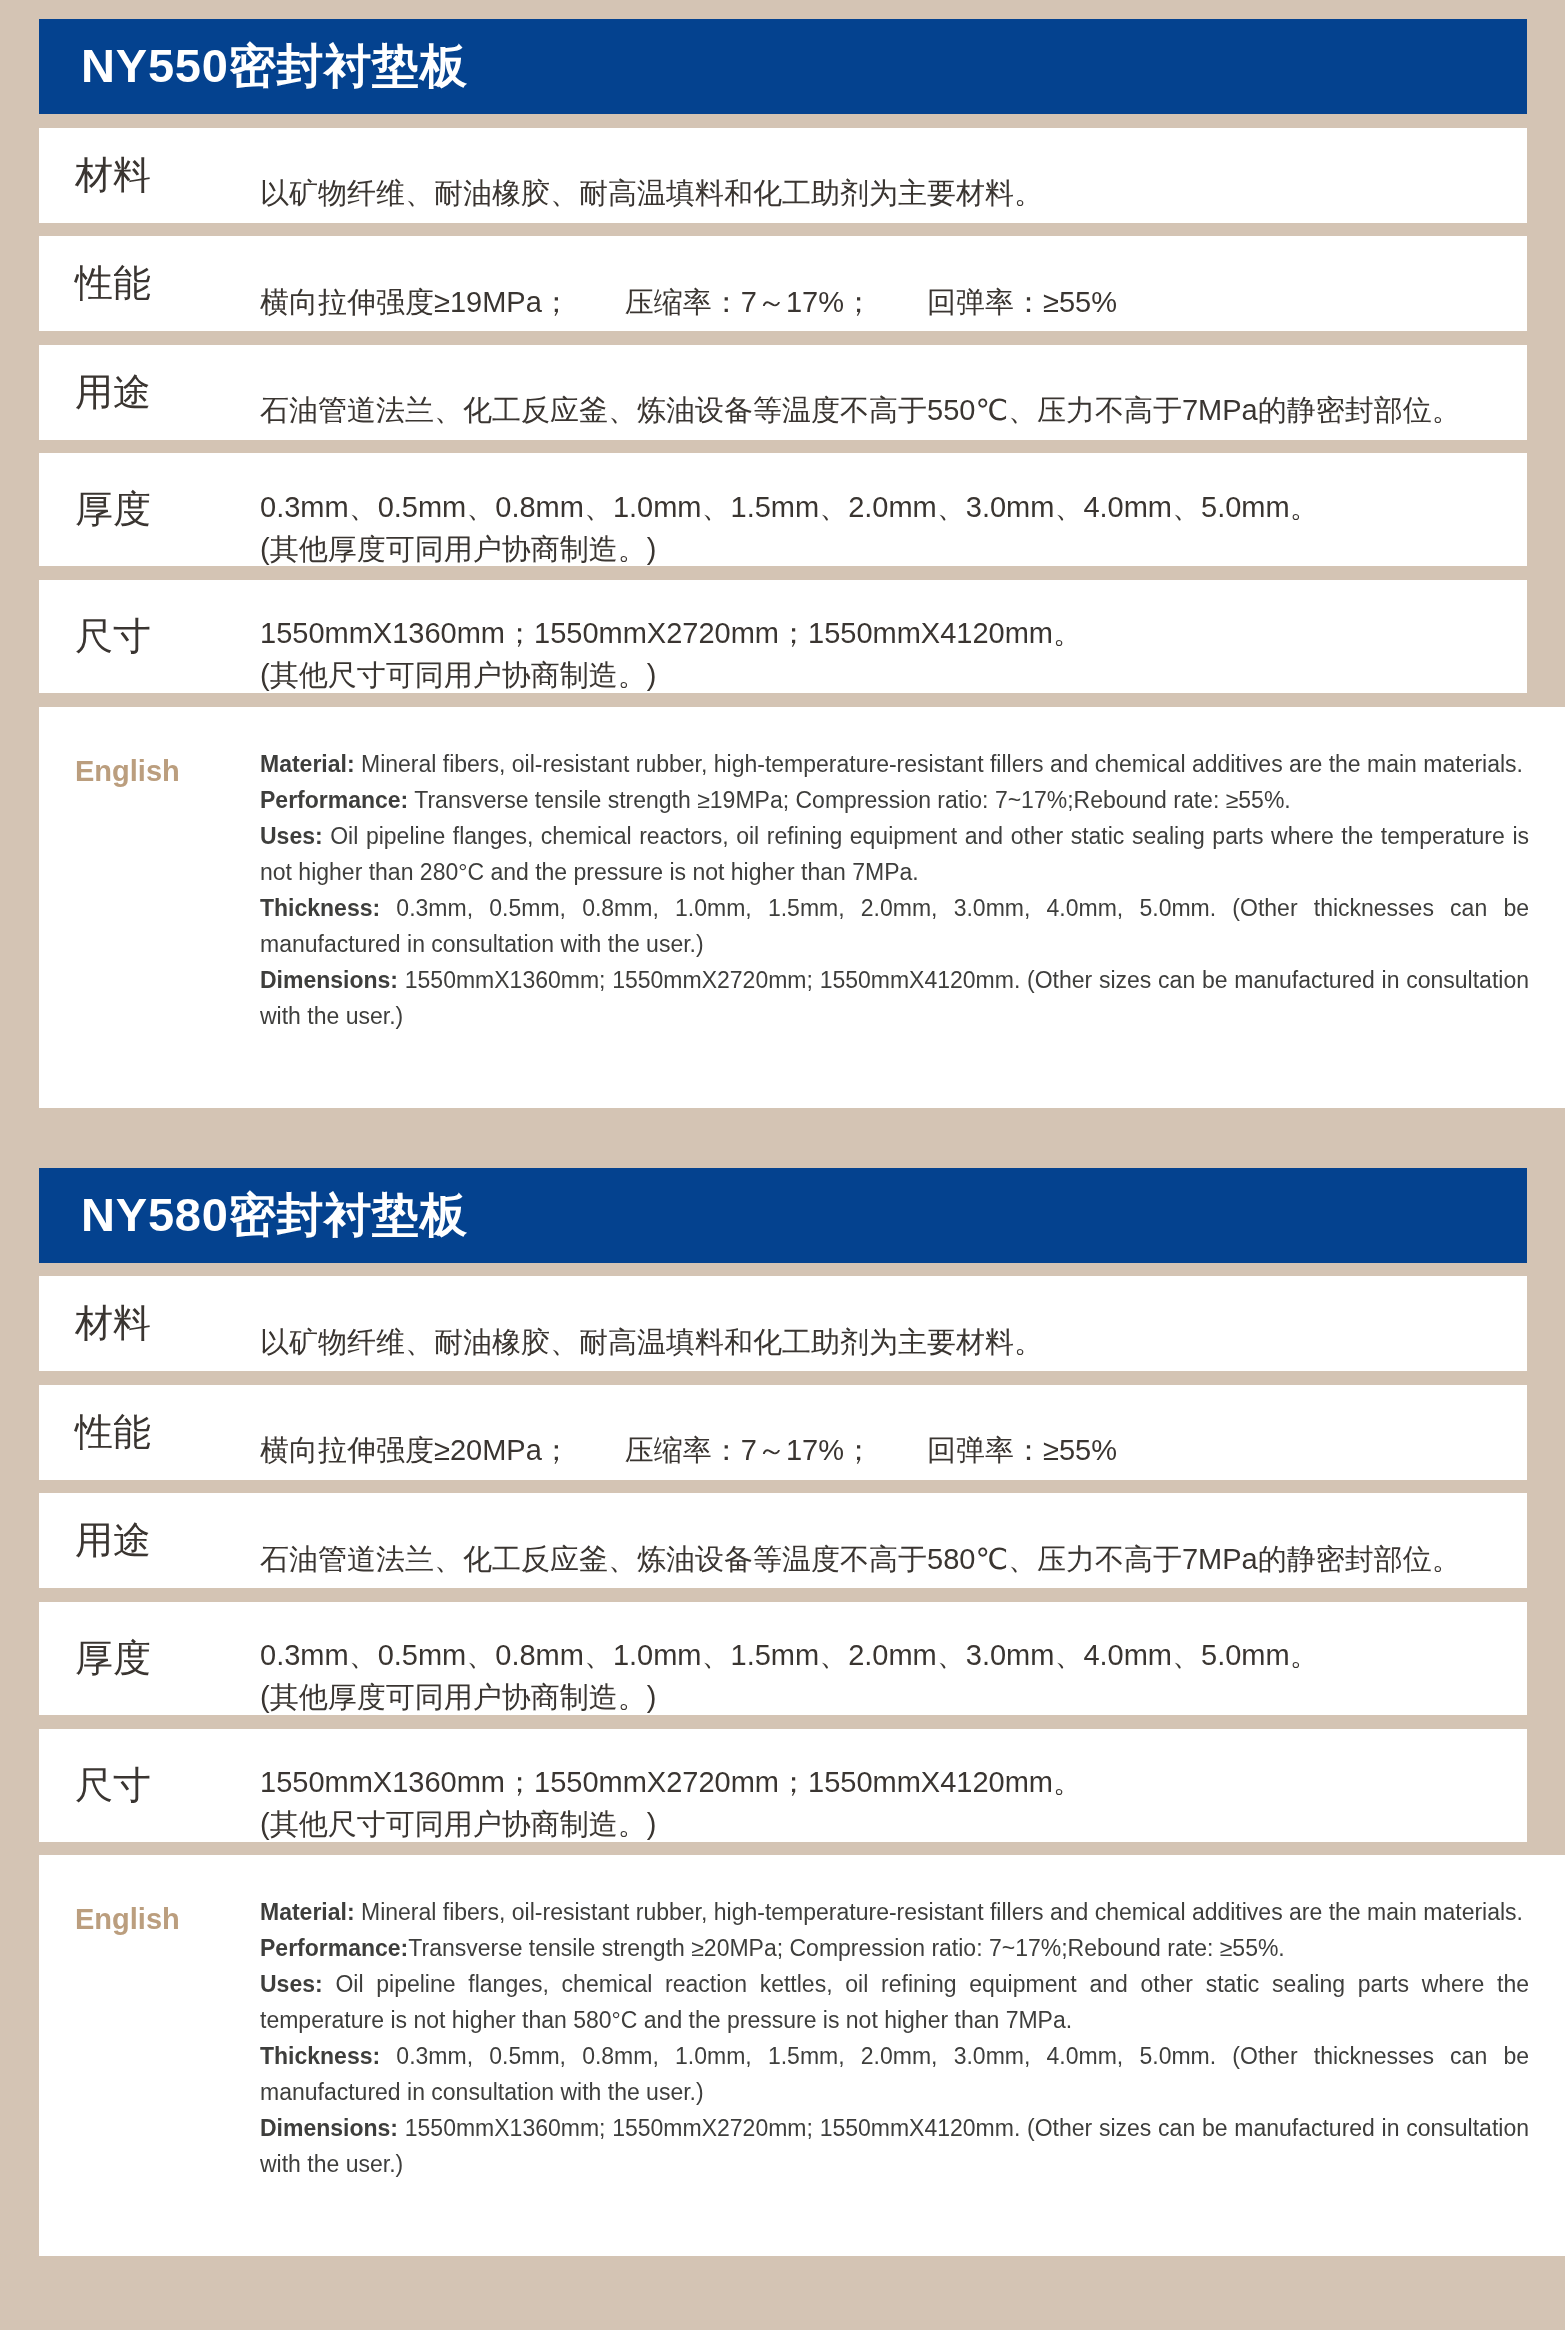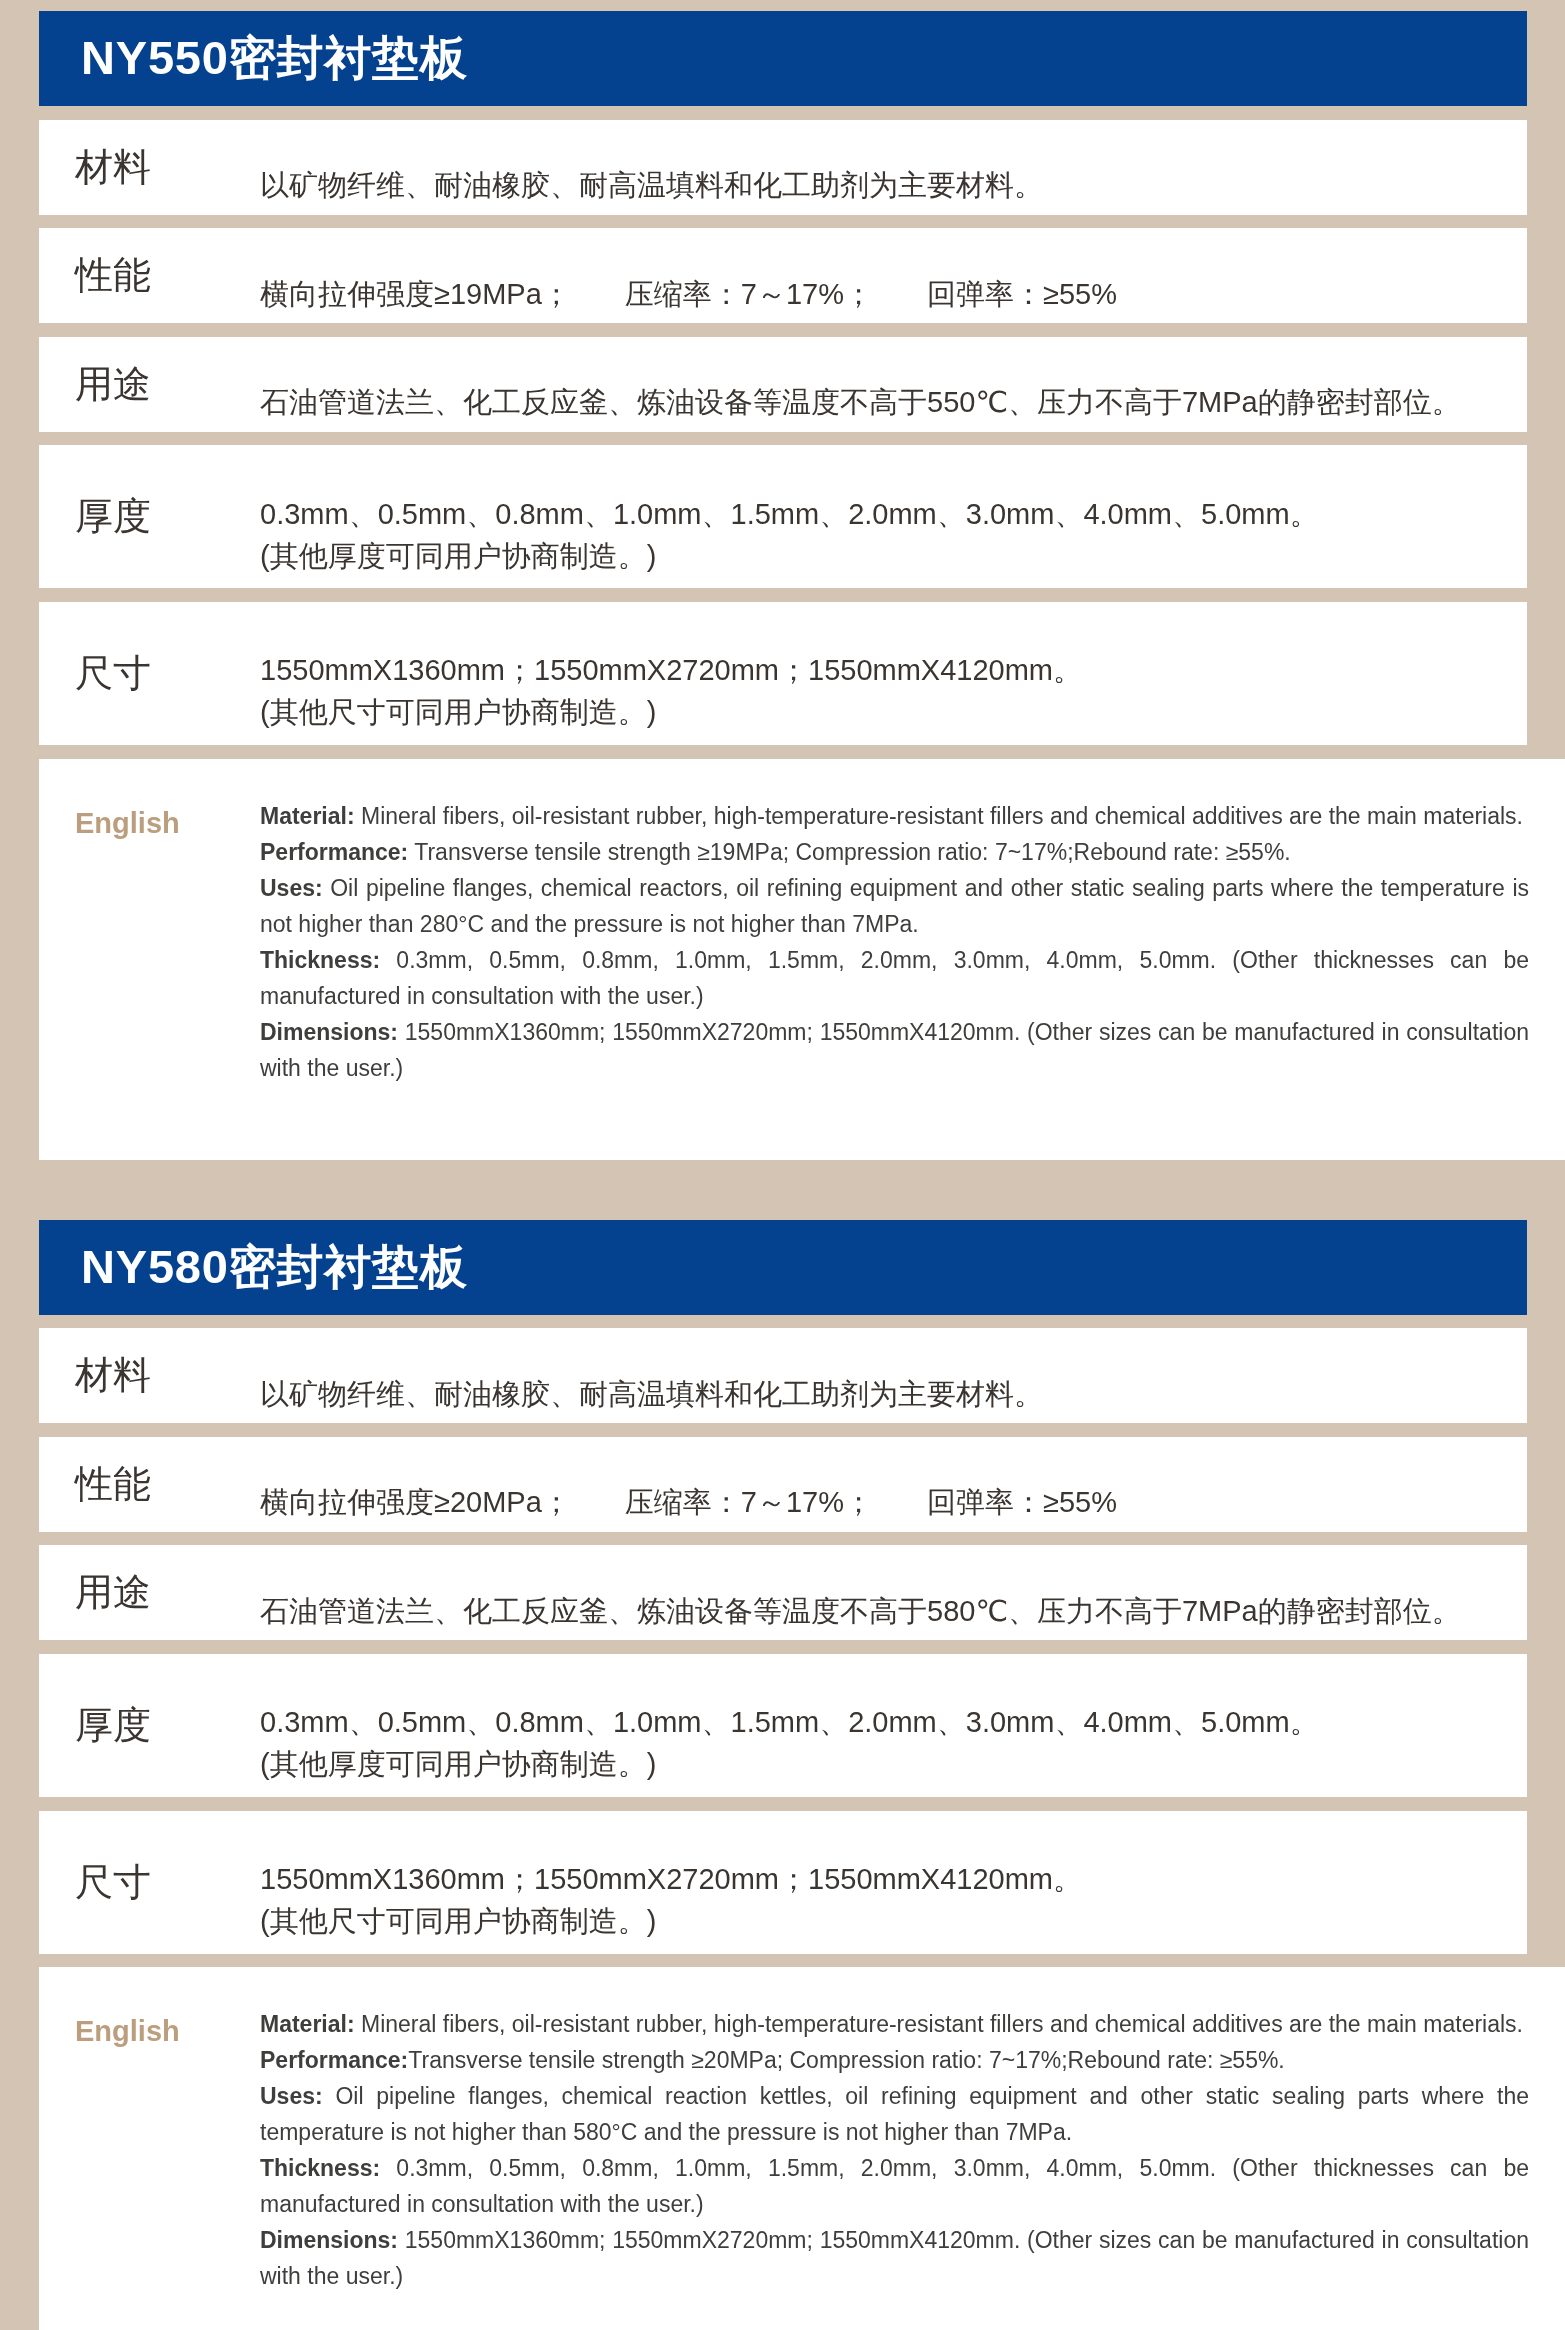--- a/index.html
+++ b/index.html
@@ -4,21 +4,21 @@
 <style>
   * { margin: 0; padding: 0; box-sizing: border-box; }
   html, body { background: #d4c4b4; }
   .page {
     position: relative;
     width: 1566px;
     height: 2330px;
     overflow: hidden;
     background: var(--bg, #d4c4b4);
     font-family: "Liberation Sans", "DejaVu Sans", sans-serif;
-    padding-top: 11px;
+    padding-top: 19px;
   }
   section.product + section.product { margin-top: 60px; }
 
   .hdr {
     margin-left: 39px;
     width: 1488px;
     height: 95px;
     background: var(--hdr-bg, #04428f);
     display: flex;
     align-items: center;
@@ -33,21 +33,21 @@
 
   .row {
     margin: 13.6px 0 0 39px;
     width: 1488px;
     background: var(--panel-bg, #ffffff);
     display: flex;
     align-items: center;
     padding: 0 34px 0 36px;
   }
   .row.h1x { height: 95px; }
-  .row.h2x { height: 143px; }
+  .row.h2x { height: 113px; }
   .row-label {
     width: 185px;
     flex: none;
     font-size: 38px;
     font-weight: normal;
     color: var(--label-fg, #3a3531);
   }
   .row-content {
     flex: 1;
     font-size: 29px;

